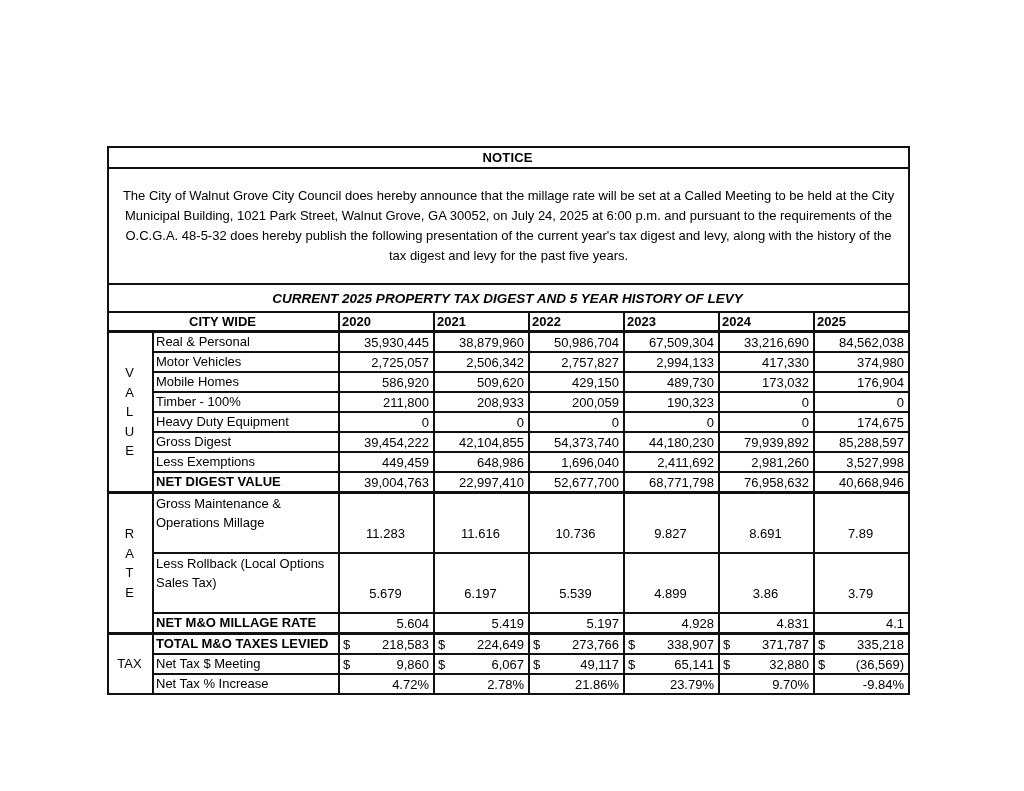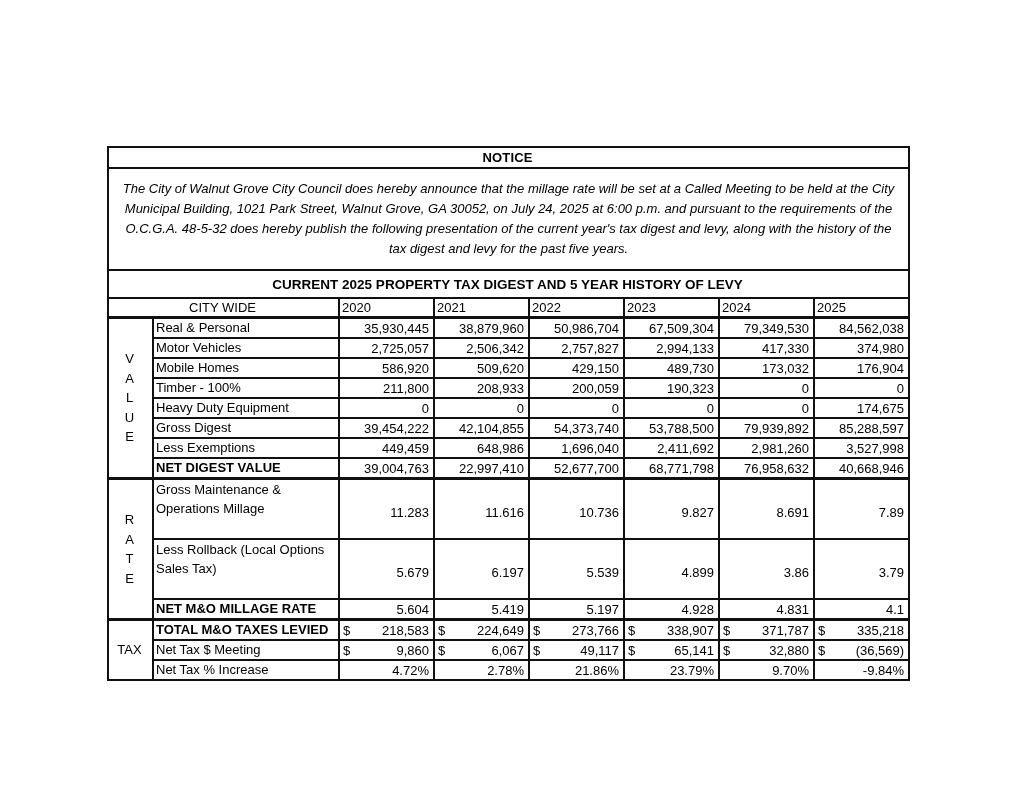--- a/index.html
+++ b/index.html
@@ -41,34 +41,34 @@
   }
   tr.notice-row td {
     height: 19px;
     font-weight: bold;
     text-align: center;
     letter-spacing: 0.2px;
   }
   tr.para-row td {
     height: 92px;
     text-align: center;
-    padding: 4px 9px;
+    padding: 11px 9px;
     line-height: 20px;
     font-size: 13px;
-    font-style: italic;
   }
   tr.title-row td {
     height: 26px;
     font-weight: bold;
     text-align: center;
     font-size: 13.5px;
+    font-style: italic;
   }
   tr.header-row td {
     height: 17px;
-    font-weight: normal;
+    font-weight: bold;
   }
   td.citywide {
     text-align: center;
   }
   td.year-cell {
     padding-right: 5px;
   }
   td.letter-cell {
     text-align: center;
     vertical-align: middle;
@@ -86,21 +86,22 @@
   }
   td.value-cell {
     text-align: right;
     padding-right: 5px;
   }
   tr.tall td {
     height: 38px;
   }
   tr.tall td.value-cell {
     vertical-align: bottom;
-    padding-bottom: 18px;
+    padding-bottom: 11px;
+    text-align: center;
   }
   tr.tall td.label-cell {
     vertical-align: bottom;
     padding-bottom: 20px;
     line-height: 19px;
   }
   tr.section-start td {
     border-top-width: 2px;
   }
   .money-wrap {
@@ -151,21 +152,21 @@
             <td rowspan="8" class="letter-cell">V
 A
 L
 U
 E</td>
             <td class="label-cell">Real &amp; Personal</td>
             <td class="value-cell">35,930,445</td>
             <td class="value-cell">38,879,960</td>
             <td class="value-cell">50,986,704</td>
             <td class="value-cell">67,509,304</td>
-            <td class="value-cell">79,349,530</td>
+            <td class="value-cell">33,216,690</td>
             <td class="value-cell">84,562,038</td>
           </tr>
           <tr class="">
             <td class="label-cell">Motor Vehicles</td>
             <td class="value-cell">2,725,057</td>
             <td class="value-cell">2,506,342</td>
             <td class="value-cell">2,757,827</td>
             <td class="value-cell">2,994,133</td>
             <td class="value-cell">417,330</td>
             <td class="value-cell">374,980</td>
@@ -195,21 +196,21 @@
             <td class="value-cell">0</td>
             <td class="value-cell">0</td>
             <td class="value-cell">0</td>
             <td class="value-cell">174,675</td>
           </tr>
           <tr class="">
             <td class="label-cell">Gross Digest</td>
             <td class="value-cell">39,454,222</td>
             <td class="value-cell">42,104,855</td>
             <td class="value-cell">54,373,740</td>
-            <td class="value-cell">53,788,500</td>
+            <td class="value-cell">44,180,230</td>
             <td class="value-cell">79,939,892</td>
             <td class="value-cell">85,288,597</td>
           </tr>
           <tr class="">
             <td class="label-cell">Less Exemptions</td>
             <td class="value-cell">449,459</td>
             <td class="value-cell">648,986</td>
             <td class="value-cell">1,696,040</td>
             <td class="value-cell">2,411,692</td>
             <td class="value-cell">2,981,260</td>

